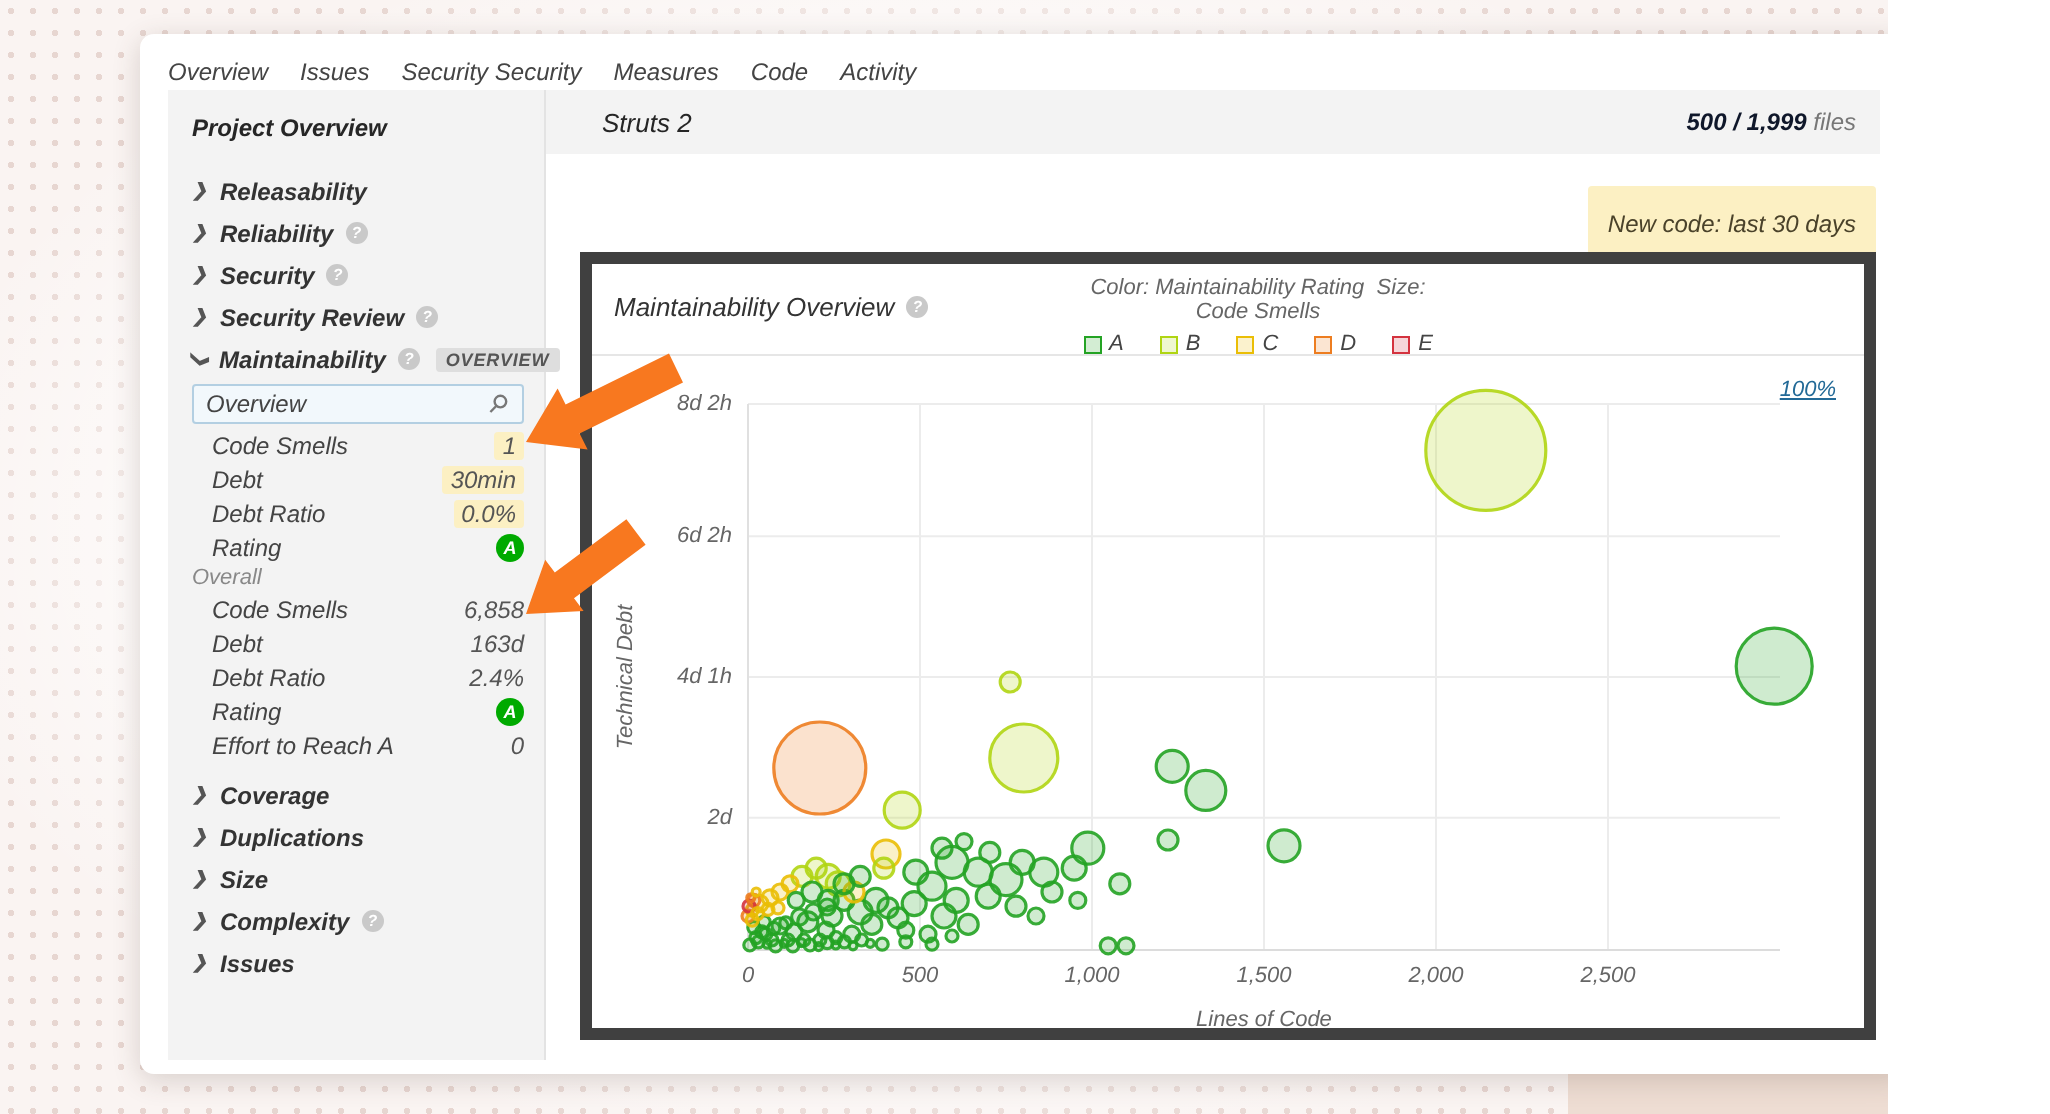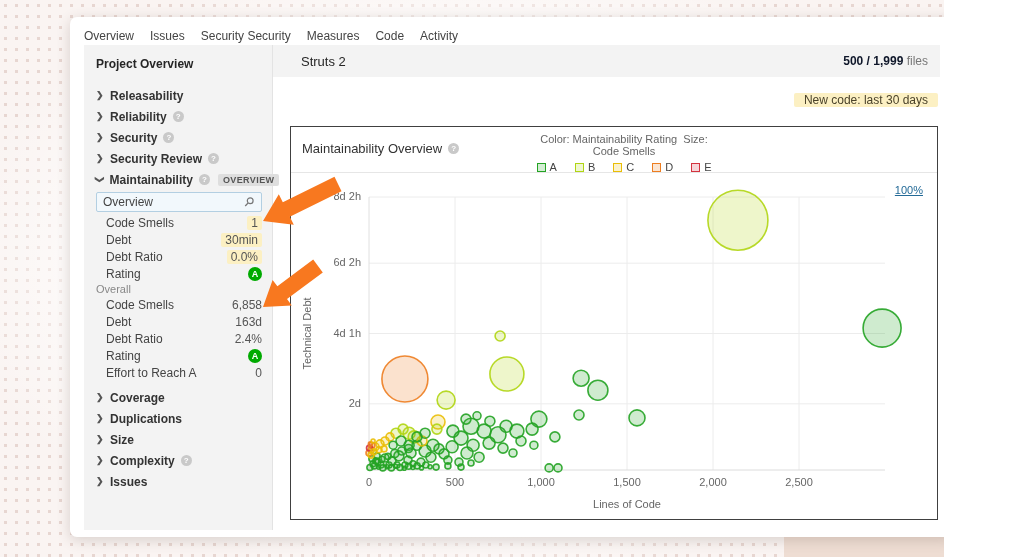--- a/index.html
+++ b/index.html
@@ -2,21 +2,21 @@
 <html><head>
 <meta charset="utf-8">
 <style>
   html,body{margin:0;padding:0;}
   .stage{position:relative;width:944px;height:557px;overflow:hidden;
     font-family:"Liberation Sans",sans-serif;
     background-color:#faf4f2;
     background-image:
       radial-gradient(ellipse at 50% 48%, #ffffff 0%, #ffffff 42%, rgba(255,255,255,0) 78%),
       radial-gradient(#e7d6d1 1.6px, rgba(0,0,0,0) 1.7px);
-    background-size:100% 100%, 11px 11px;}
+    background-size:100% 100%, 11px 11px;font-style:italic;}
   .watermark{position:absolute;right:0;bottom:0;z-index:0;}
   .card{position:absolute;left:70px;top:17px;width:885px;height:520px;background:#fff;
     border-radius:7px;box-shadow:0 3px 14px rgba(80,60,50,.20);z-index:2;overflow:hidden;}
   
   .tabs{position:absolute;left:14px;top:12px;display:flex;gap:16px;font-size:12px;color:#444;}
   .tab{padding-bottom:5px;border-bottom:2px solid transparent;cursor:pointer;}
   .tab.active{border-bottom-color:#4b9fd5;}
   
   .sidebar{position:absolute;left:14px;top:28px;width:189px;height:485px;background:#f3f3f3;
     border-right:1px solid #e3e3e3;box-sizing:border-box;padding:12px 10px 0 12px;font-size:12px;color:#333;}
@@ -38,23 +38,23 @@
   .rating-badge{width:14px;height:14px;border-radius:50%;background:#00aa00;color:#fff;font-size:9px;
     font-weight:bold;display:inline-flex;align-items:center;justify-content:center;}
   .gap6{height:6px;}
   
   .main-band{position:absolute;left:203px;top:28px;right:15px;height:32px;background:#f3f3f3;
     display:flex;align-items:center;justify-content:space-between;padding:0 12px 0 28px;
     font-size:13px;color:#262626;box-sizing:border-box;gap:25px;}
   .files{font-size:12px;color:#777;}
   .files b{color:#0f172a;}
   .newcode-badge{position:absolute;right:17px;top:76px;background:#fcf0c3;color:#4a422a;
-    font-size:12px;padding:0 10px;border-radius:2px;}
+    font-size:12px;padding:12px 10px;border-radius:2px;}
   .panel{position:absolute;left:220px;top:109px;width:648px;height:394px;background:#fff;
-    border:1px solid #404040;box-sizing:border-box;}
+    border:6px solid #404040;box-sizing:border-box;}
   .panel-header{position:absolute;left:0;top:0;right:0;height:45px;border-bottom:1px solid #e6e6e6;}
   .panel-title{position:absolute;left:11px;top:14px;font-size:13px;color:#333;display:flex;gap:6px;align-items:center;}
   .legend{position:absolute;left:238px;top:6px;width:190px;font-size:11px;color:#666;text-align:center;}
   .legend-items{display:flex;gap:18px;justify-content:center;margin-top:4px;}
   .legend-item{display:flex;gap:4px;align-items:center;color:#444;}
   .sq{width:9px;height:9px;border:1px solid;display:inline-block;box-sizing:border-box;}
   .zoom-link{position:absolute;right:14px;top:57px;font-size:11px;color:#236a97;
     text-decoration:underline;cursor:pointer;}
   #plot{position:absolute;left:0;top:45px;}
   .arrows{position:absolute;left:0;top:0;z-index:10;pointer-events:none;}

